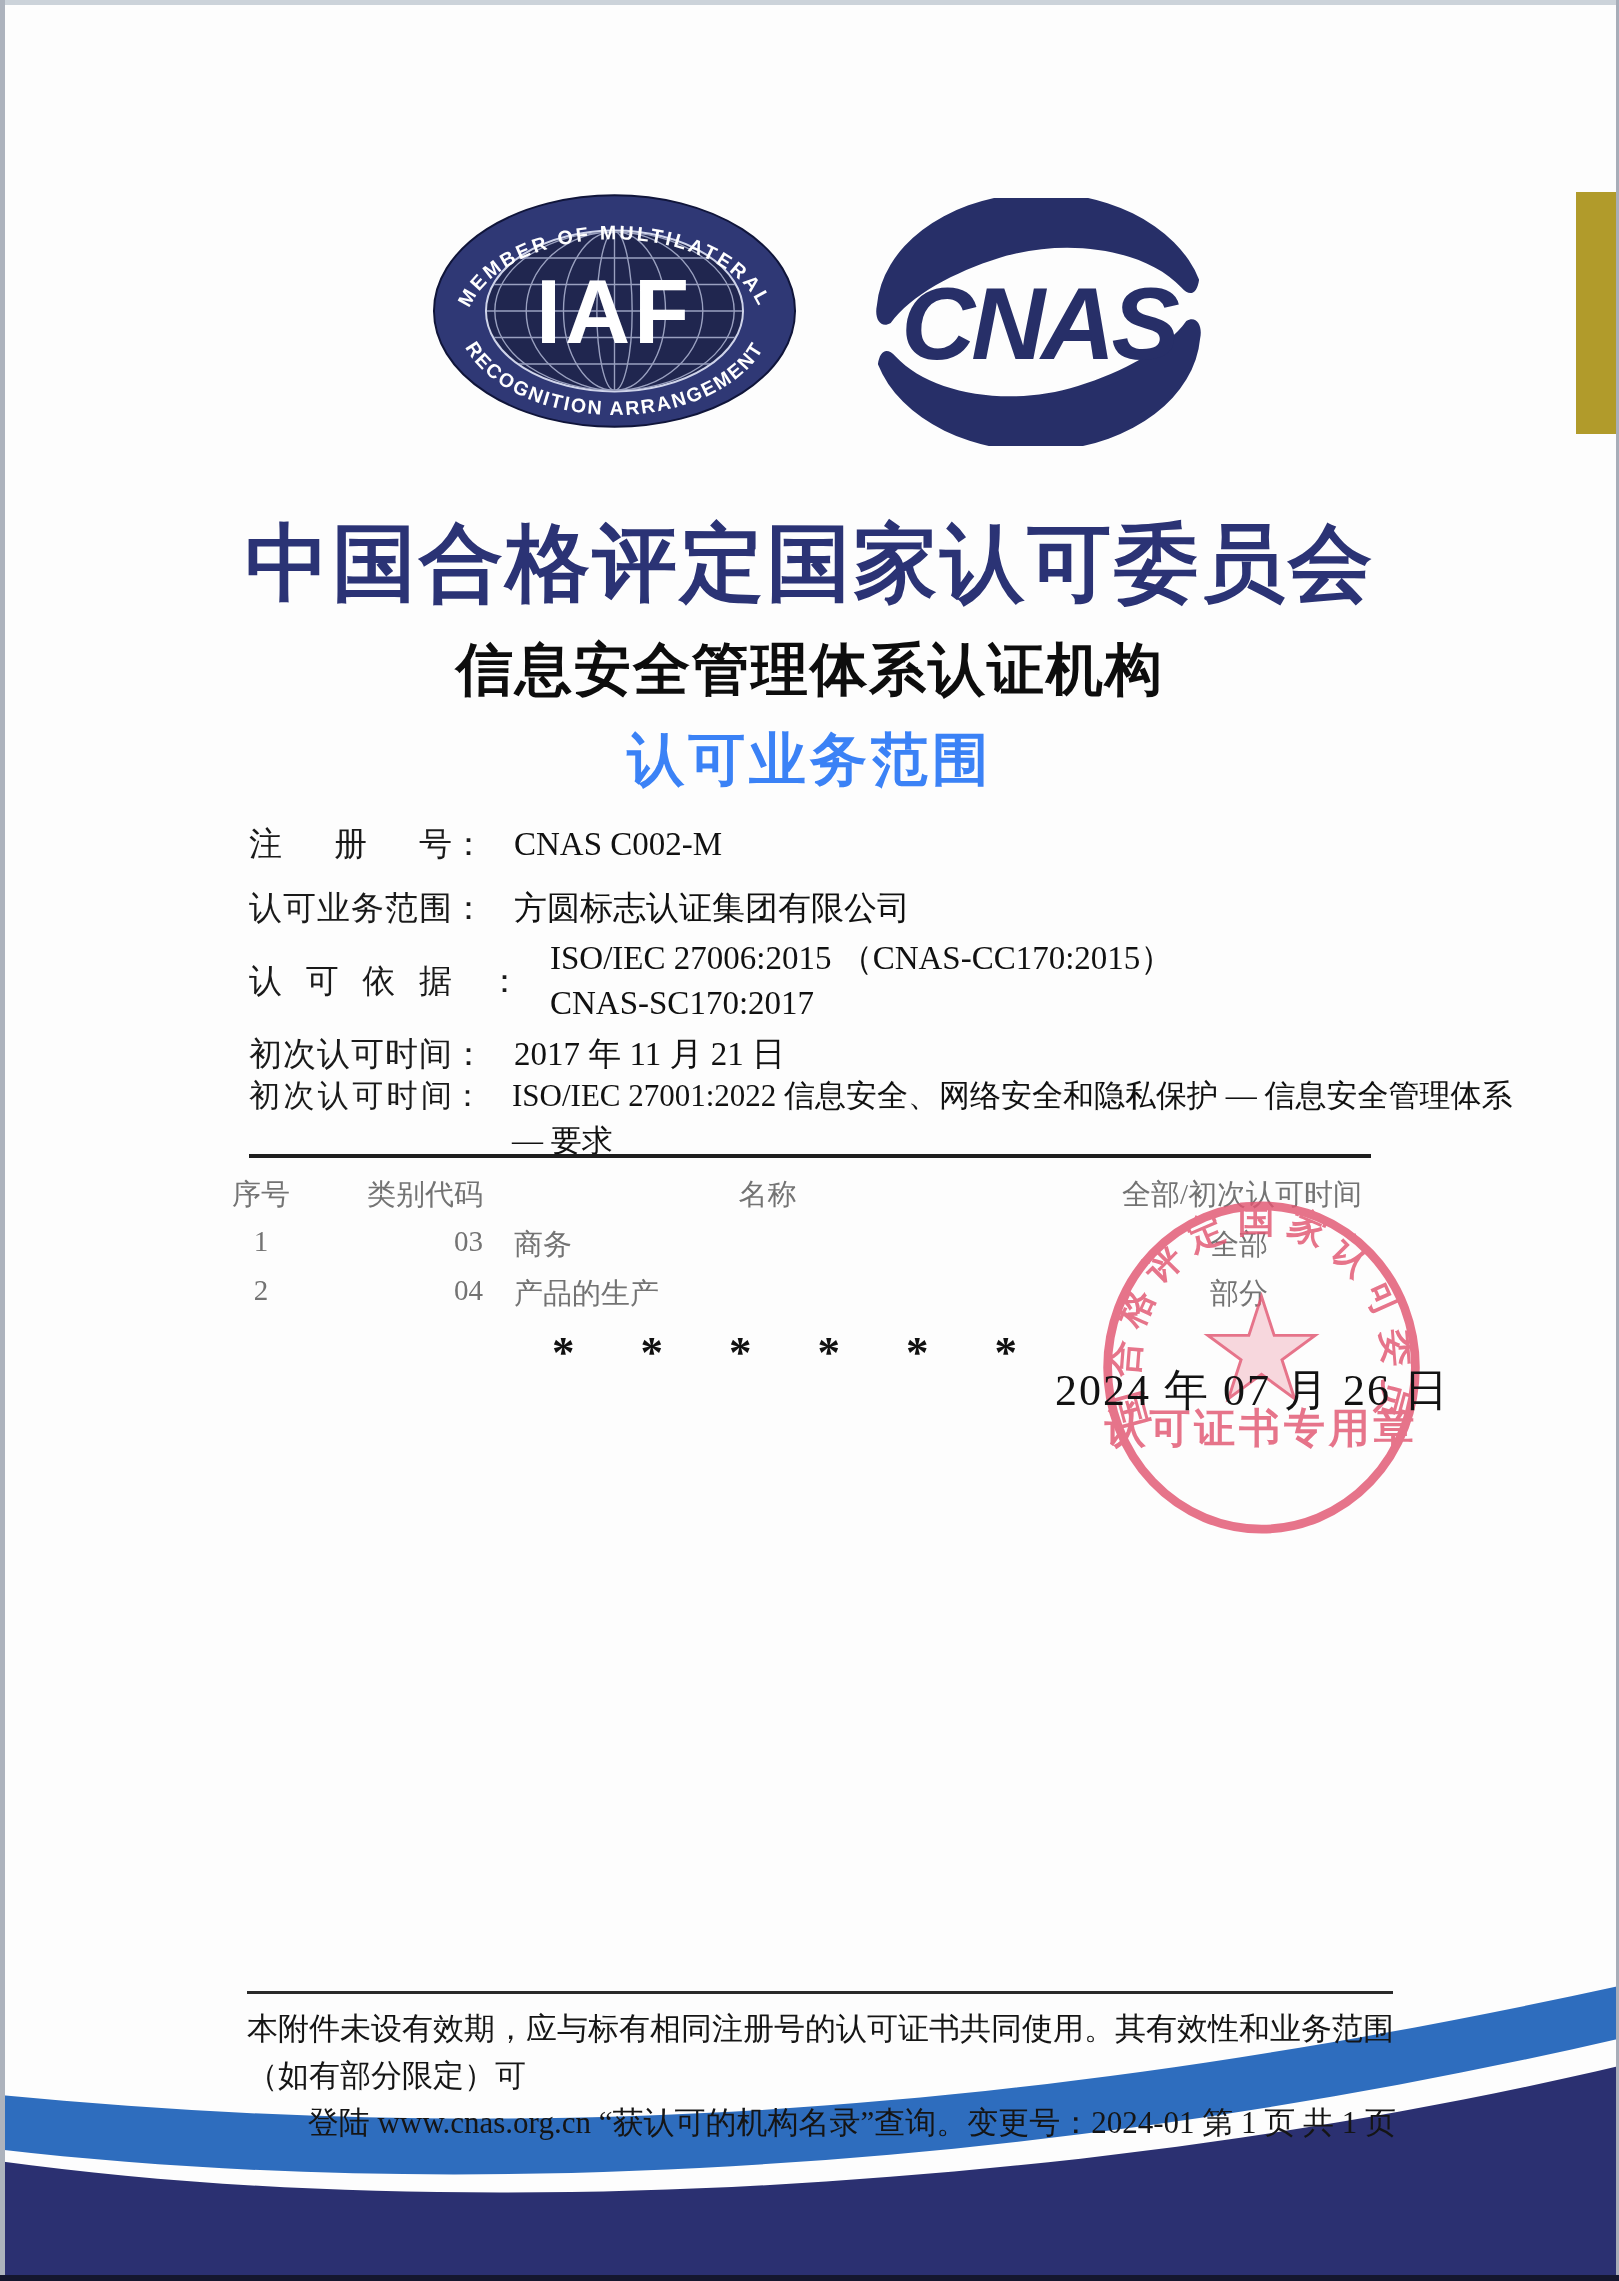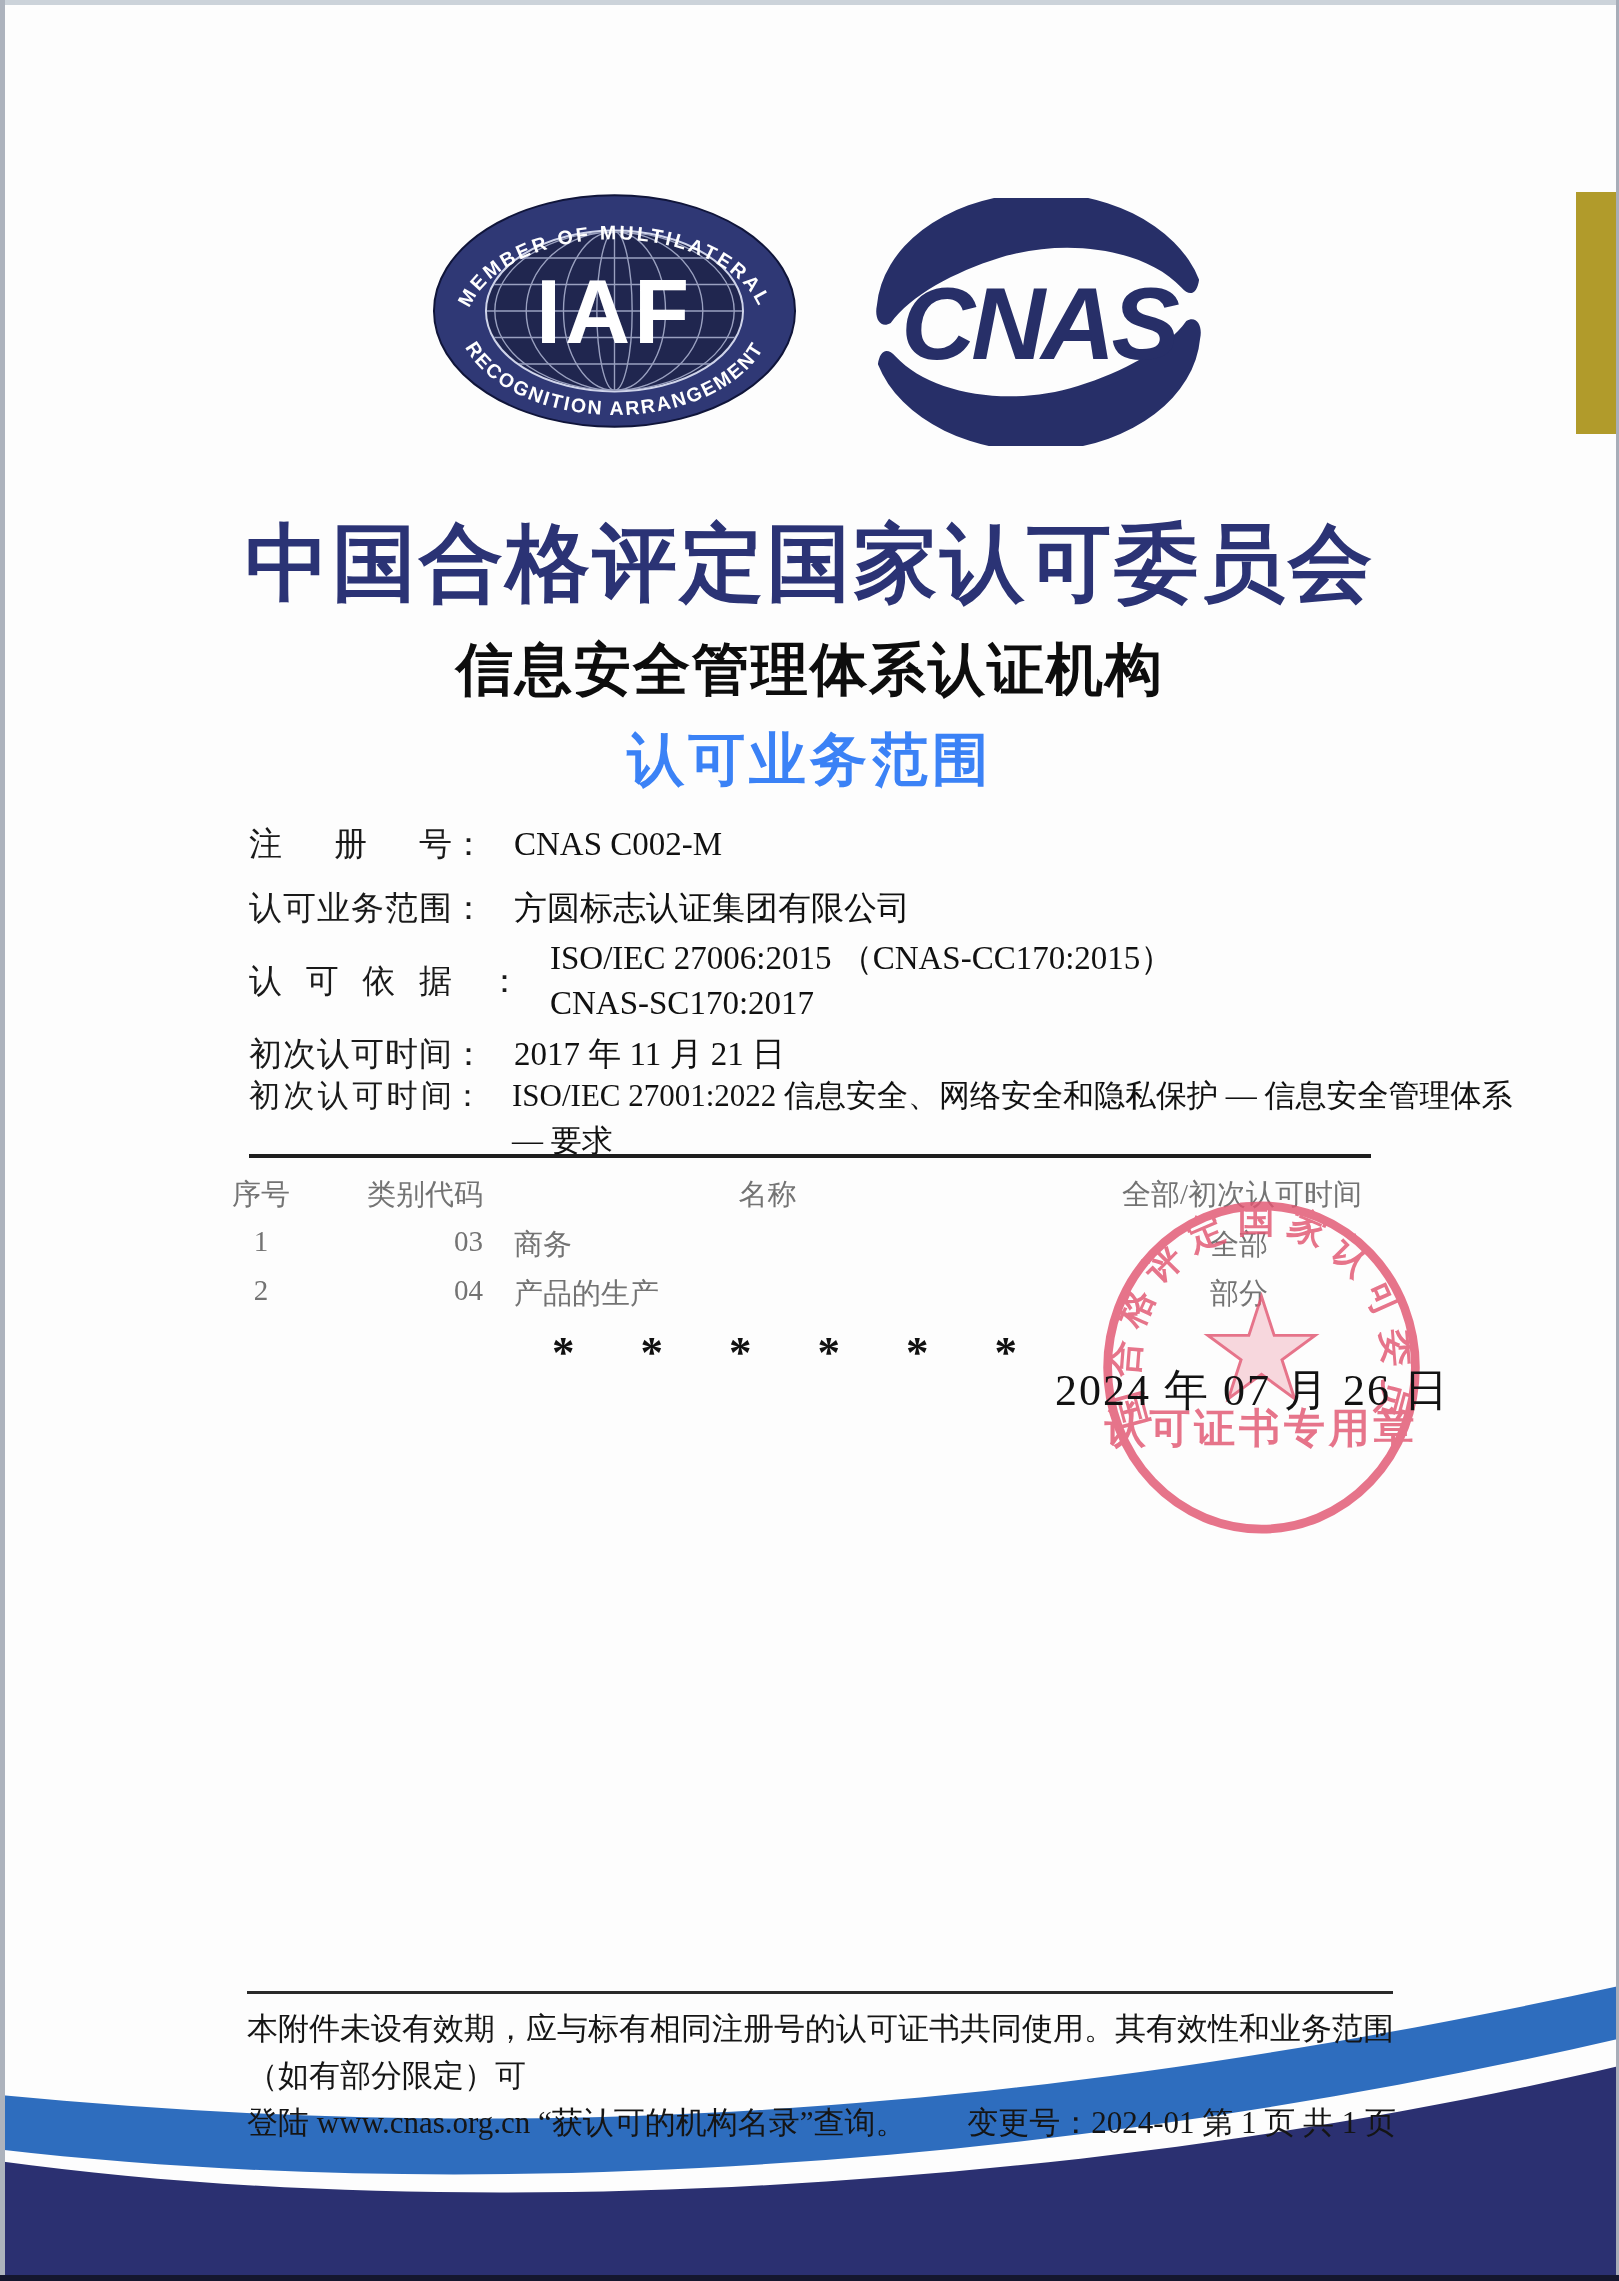--- a/index.html
+++ b/index.html
@@ -64,21 +64,21 @@
     font-family:"Liberation Serif",serif;font-weight:bold;font-size:45px;color:#111;}
 
   .stamp{position:absolute;left:1094px;top:1195px;width:336px;height:346px;z-index:3;}
   .approval-date{
     position:absolute;left:1055px;top:1361px;z-index:4;
     font-size:44px;letter-spacing:2px;color:#121212;white-space:nowrap;
   }
 
   .footer-text{position:absolute;left:247px;top:2005px;width:1149px;z-index:4;
     font-size:31px;line-height:47px;color:#151515;}
-  .footer-line2{display:flex;justify-content:space-between;white-space:nowrap;gap:37px;}
+  .footer-line2{display:flex;justify-content:flex-end;white-space:nowrap;}
 
   .waves{position:absolute;left:0;bottom:0;width:1620px;height:336px;z-index:1;}
 </style>
 </head>
 <body>
 
 <div class="page">
   <div class="edge-top"></div>
   <div class="edge-left"></div>
   <div class="edge-right"></div>

